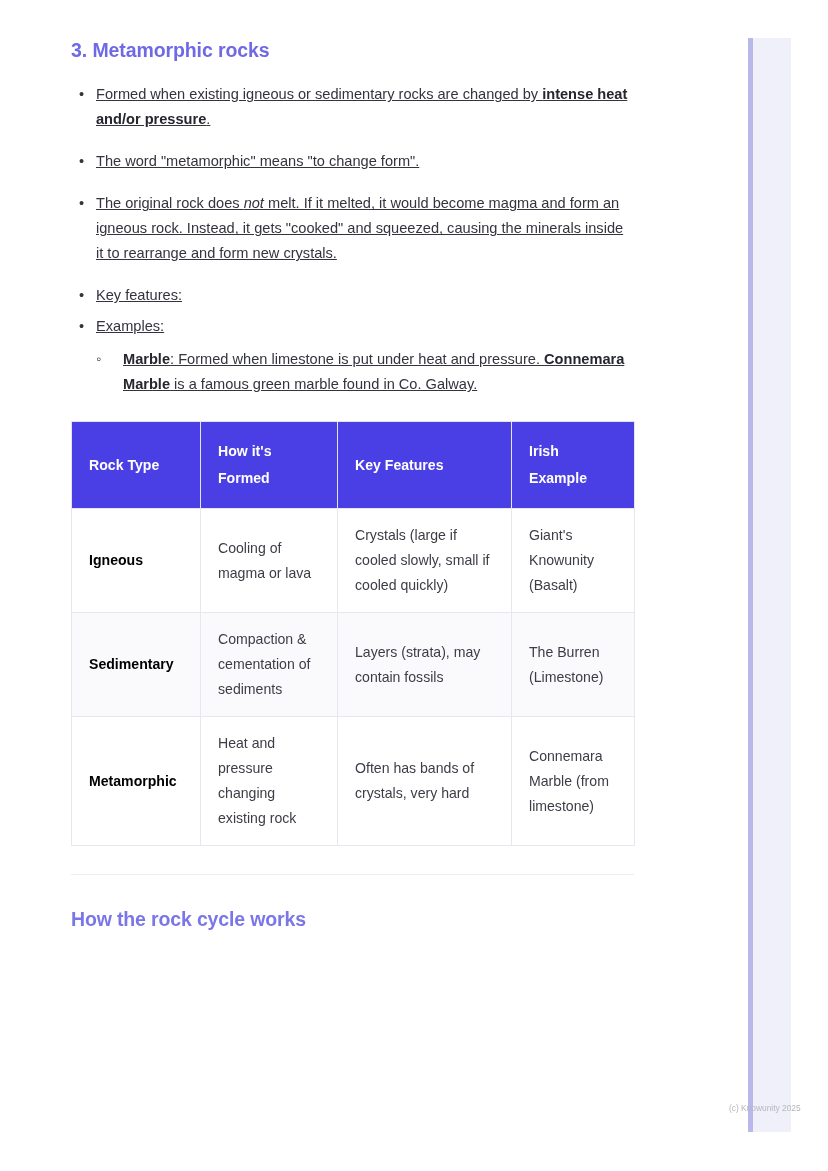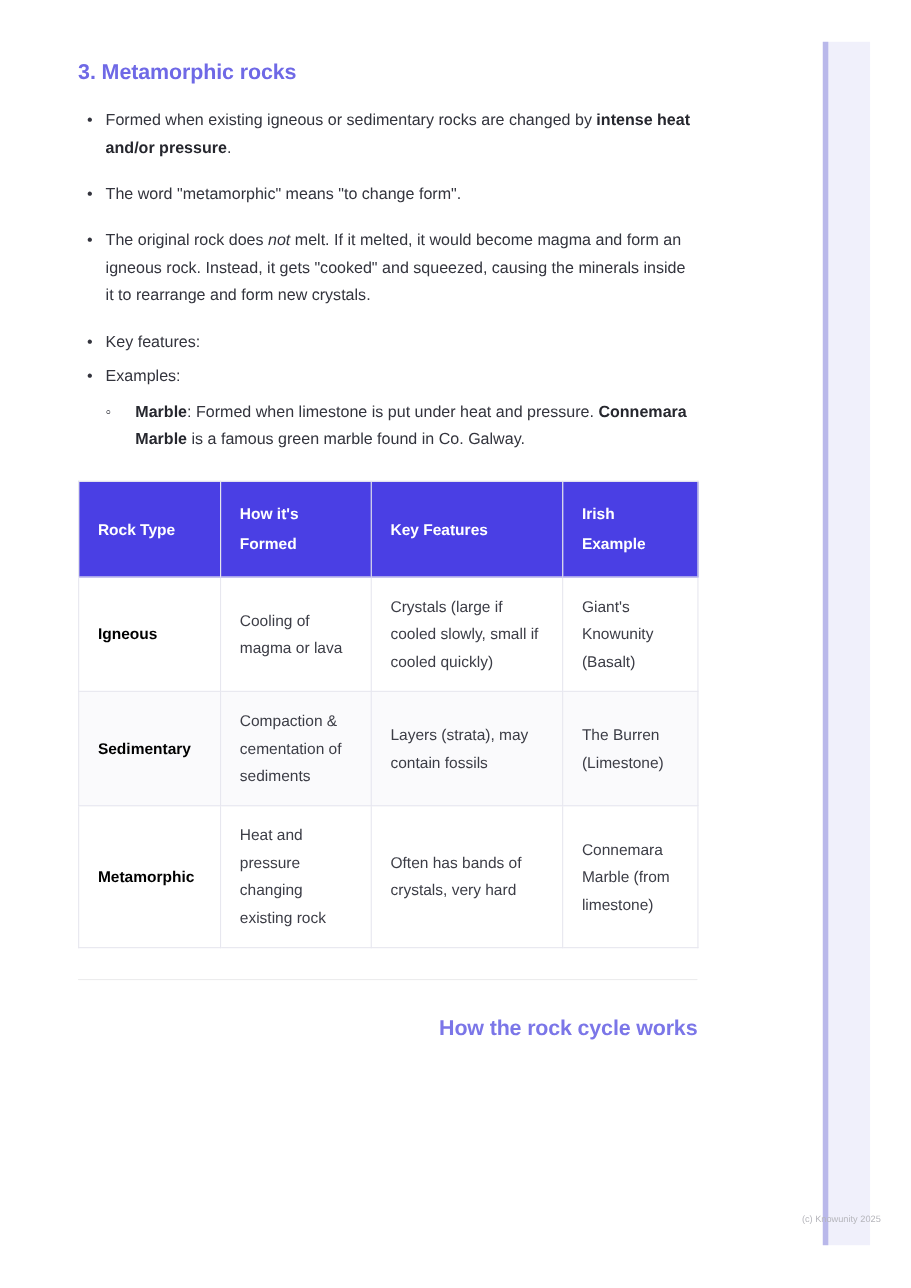--- a/index.html
+++ b/index.html
@@ -31,21 +31,21 @@
     top: 38px;
     left: 748px;
     width: 5px;
     height: 1094px;
     background: #b9b8ea;
   }
 
   
   #page {
     position: absolute;
-    top: 16px;
+    top: 0;
     left: 0;
     width: 748px;
     height: 937px;
     background: #ffffff;
   }
 
   .content {
     position: absolute;
     left: 71px;
     top: 38px;
@@ -67,20 +67,21 @@
     margin: 0;
     padding: 0;
   }
   ul.lvl1 > li {
     position: relative;
     padding-left: 25px;
     margin-bottom: 17px;
     font-size: 14.6px;
     line-height: 25px;
     color: #33343d;
+    text-decoration: underline;
   }
   ul.lvl1 > li::before {
     content: "•";
     position: absolute;
     left: 8px;
     top: 0;
     font-size: 14.6px;
     line-height: 25px;
     color: #33343d;
   }
@@ -161,21 +162,20 @@
     height: 1px;
     background: #ececed;
     margin-top: 28px;
   }
   h2.sub-heading {
     font-size: 19.5px;
     font-weight: bold;
     color: #7b76e8;
     margin: 33px 0 0 0;
     letter-spacing: -0.15px;
-    text-align: right;
   }
 
   
   #footer-credit {
     position: absolute;
     left: 686px;
     top: 1103px;
     font-size: 8.4px;
     color: #b6b6bc;
     white-space: nowrap;

